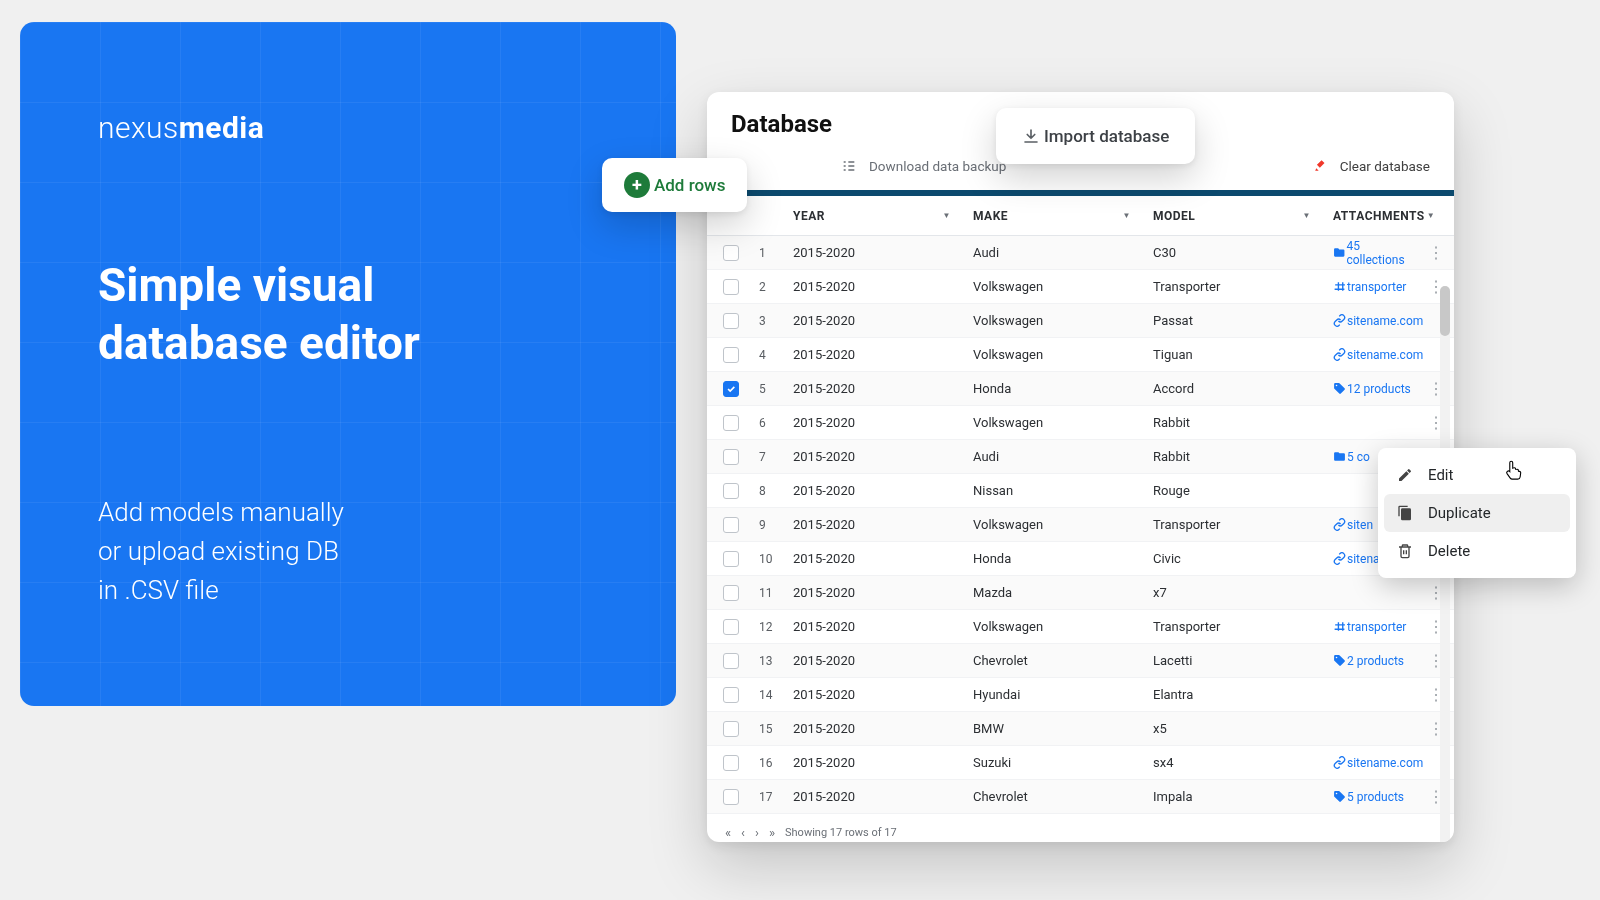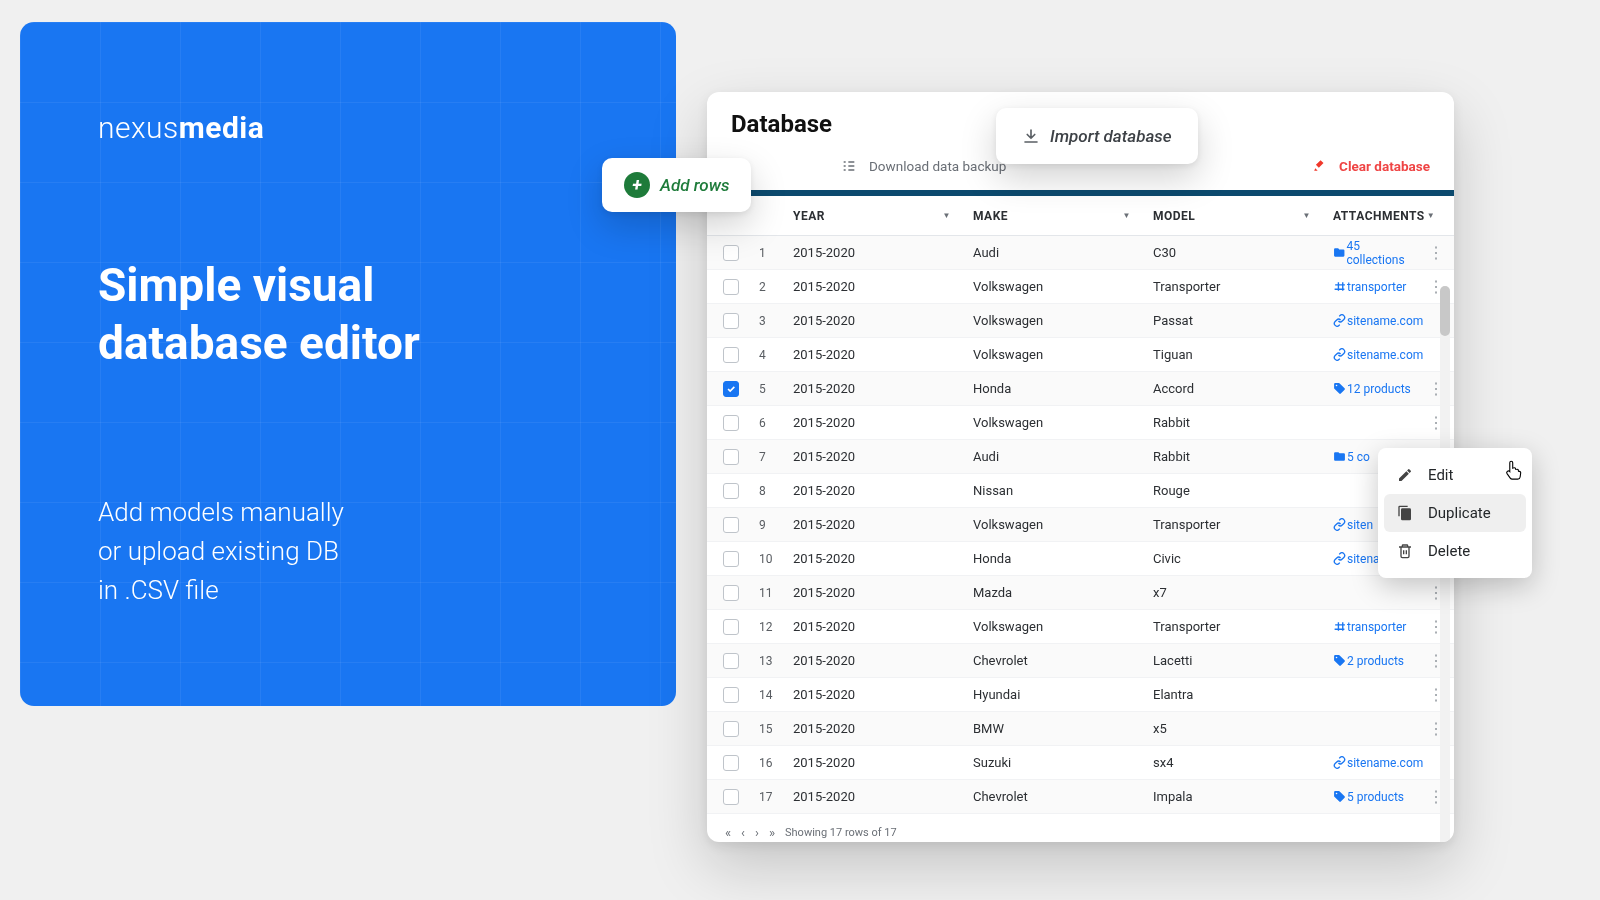--- a/index.html
+++ b/index.html
@@ -26,21 +26,21 @@
       position: absolute; left: 707px; top: 92px;
       width: 747px; height: 750px;
       background: #fff; border-radius: 12px;
       box-shadow: 0 24px 60px rgba(0,0,0,.18), 0 4px 12px rgba(0,0,0,.08);
       overflow: hidden;
     }
     .db-head { padding: 18px 24px 10px; }
     .db-title { font-size: 24px; font-weight: 700; color: #111; }
     .toolbar { display:flex; align-items:center; gap: 34px; padding: 10px 24px 16px; }
     .tool-item { display:flex; align-items:center; gap:12px; font-size: 13.5px; color: #6a6f76; cursor:pointer; }
-    .tool-item.clear { color:#ef4444; margin-left:auto;font-weight:bold; }
+    .tool-item.clear { color:#404040; margin-left:auto; }
 
     .grid { border-top:6px solid #0c4a6e; }
     .grid-head, .grid-row { display:grid; grid-template-columns: 36px 34px 180px 180px 180px 1fr 36px; align-items:center; }
     .grid-head { background:#fff; font-size:12px; font-weight:700; letter-spacing:.5px; color:#2c2f33; height:40px; border-bottom:1px solid #e3e6ea; padding-left:16px; }
     .th { display:flex; align-items:center; gap:2px; }
     .th .tri { margin-left:auto; margin-right:22px; font-size:8px; color:#6a6f76; }
 
     .grid-body { max-height: 576px; }
     .grid-row { height:34px; padding-left:16px; font-size:13px; color:#2c2f33; border-bottom:1px solid #f1f2f4; }
     .grid-row.alt { background:#fafafa; }
@@ -50,31 +50,31 @@
     .chk.checked svg { display:block; }
     .chk svg { display:none; }
     .attach { display:flex; align-items:center; gap:1px; font-size:12px; cursor:pointer; }
     .attach.link { color:#1976f2; }
     .more { color:#9aa0a6; text-align:center; font-size:16px; cursor:pointer; }
 
     .grid-foot { height:40px; display:flex; align-items:center; gap:10px; padding:0 18px; font-size:11px; color:#6a6f76; }
     .pager-btn { font-size:13px; color:#6a6f76; cursor:pointer; }
 
     .pill {
-      position:absolute; display:flex; align-items:center; gap:10px;
+      position:absolute; display:flex; align-items:center; gap:4px;
       background:#fff; border-radius:10px; padding:14px 22px;
       box-shadow:0 14px 36px rgba(0,0,0,.18), 0 2px 6px rgba(0,0,0,.08);
-      font-size:17px; font-weight:500; color:#3d4146;font-style:italic;
+      font-size:17px; font-weight:500; color:#3d4146;
     }
     .pill.add { left:602px; top:158px; color:#1e7b3a; }
     .pill.import { left:996px; top:108px; padding:18px 26px; }
     .plus-circle { width:26px; height:26px; border-radius:50%; background:#1e7b3a; display:flex; align-items:center; justify-content:center; color:#fff; font-weight:700; font-size:18px; line-height:1; }
 
     .ctx-menu {
-      position:absolute; left:1378px; top:448px; width:154px;
+      position:absolute; left:1378px; top:448px; width:198px;
       background:#fff; border-radius:8px; padding:8px 6px;
       box-shadow:0 8px 28px rgba(0,0,0,.22);
     }
     .ctx-item { display:flex; align-items:center; gap:14px; font-size:15px; color:#24272a; padding:10px 12px; border-radius:6px; cursor:pointer; }
     .ctx-item.hl { background:#efefef; }
     .ctx-icon { width:18px; height:18px; display:flex; align-items:center; justify-content:center; color:#555; }
 
     .cursor-ptr { position:absolute; left:1503px; top:459px; width:22px; height:22px; pointer-events:none; }
 
     .scroll-track { position:absolute; right:4px; top:194px; width:10px; height:560px; background:#f2f2f2; border-radius:5px; }

